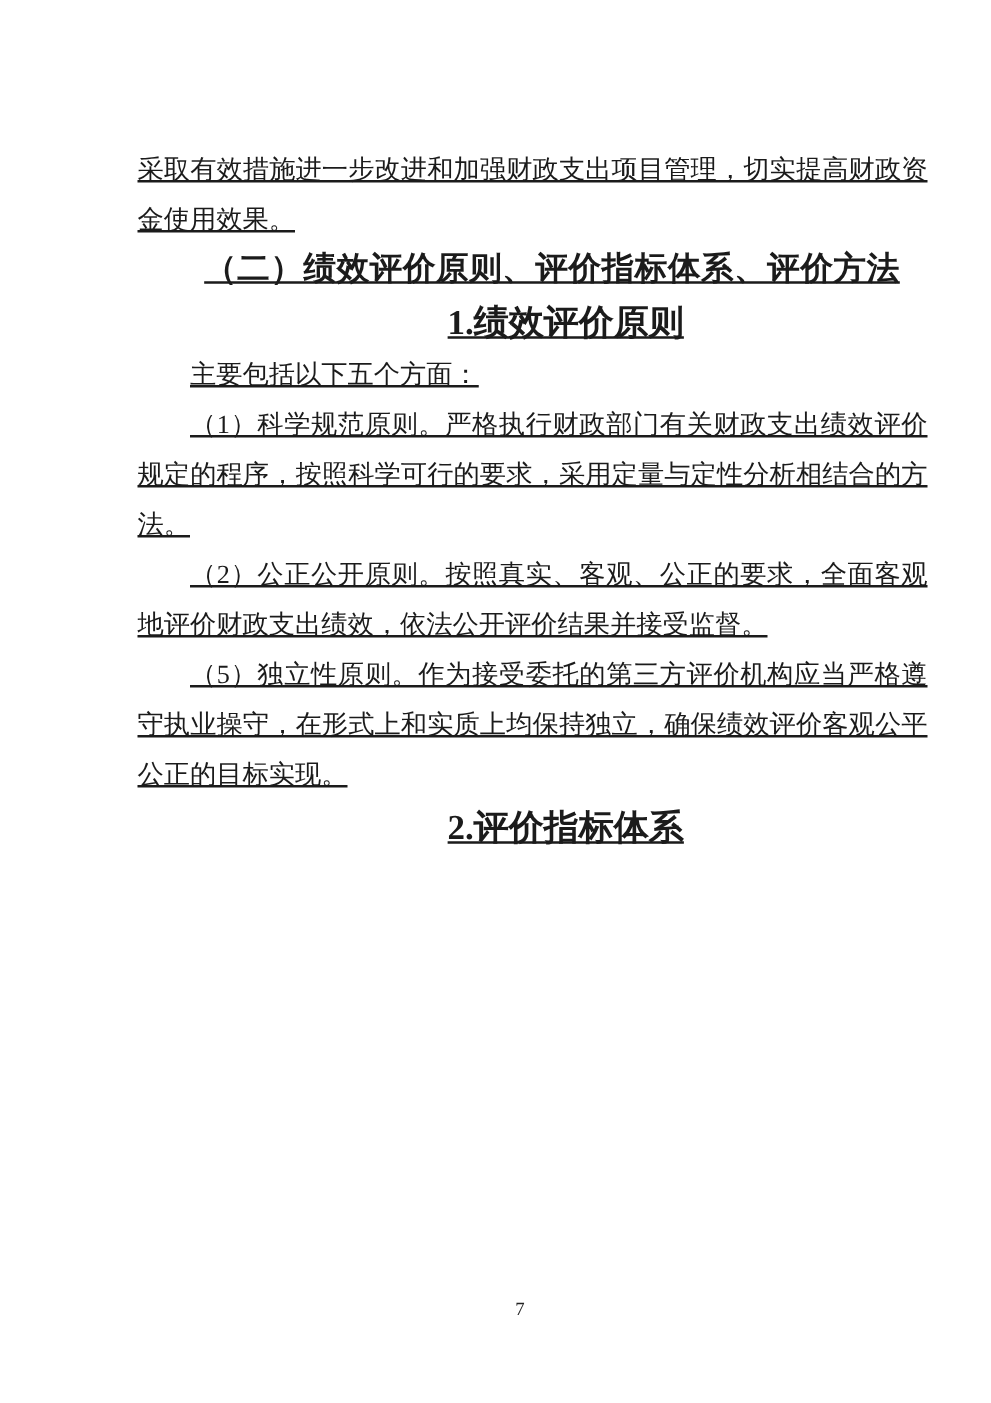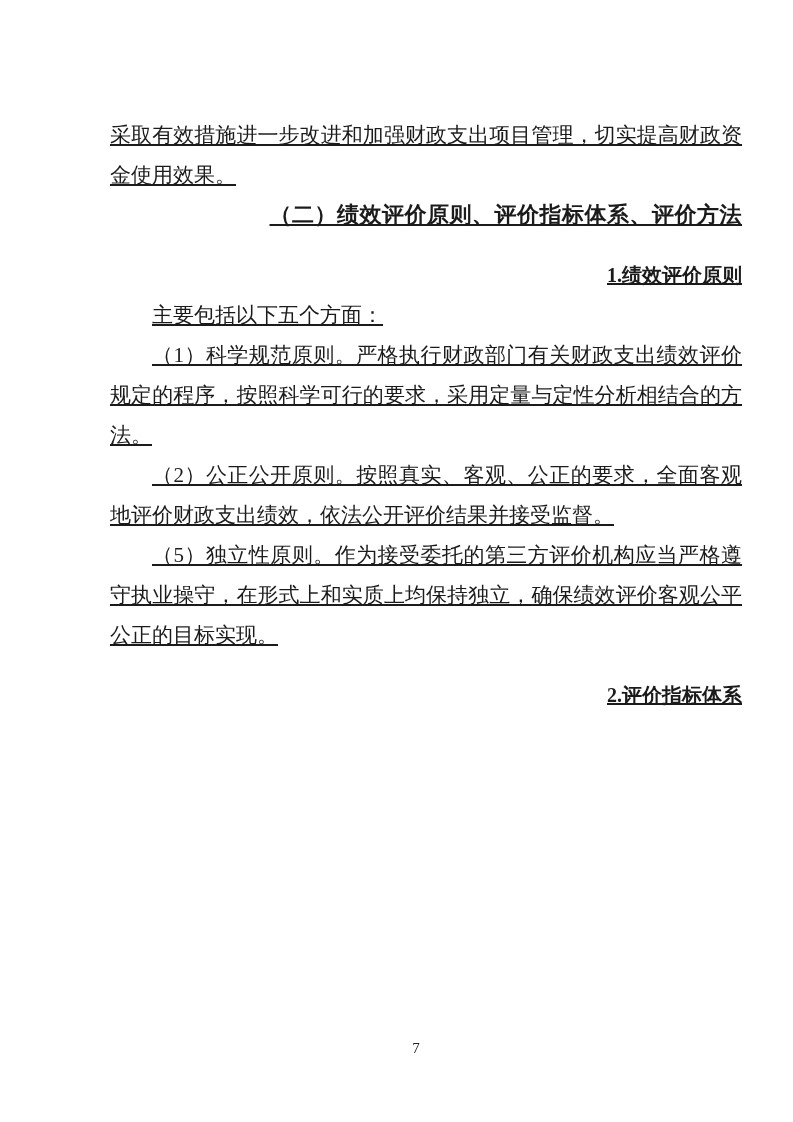--- a/index.html
+++ b/index.html
@@ -36,31 +36,31 @@
   }
   .content p.body-noindent {
     text-indent: 0;
   }
   .content p.body-fill {
     text-indent: 2em;
     text-align-last: justify;
   }
   .content p.heading2 {
     font-weight: bold;
-    font-size: 22px;
+    font-size: 26px;
     text-indent: 1.2em;
-    text-align: right;
+    text-align: center;
     letter-spacing: 0.5px;
   }
   .content p.heading3 {
     font-weight: bold;
-    font-size: 20px;
+    font-size: 28px;
     text-indent: 1.9em;
-    text-align: right;
-    margin-top: 20px;
+    text-align: center;
+    margin-top: 4px;
   }
   .page-number {
     position: absolute;
     top: 1038px;
     left: 386px;
     width: 60px;
     text-align: center;
     font-size: 15px;
     line-height: 20px;
     color: #222222;

